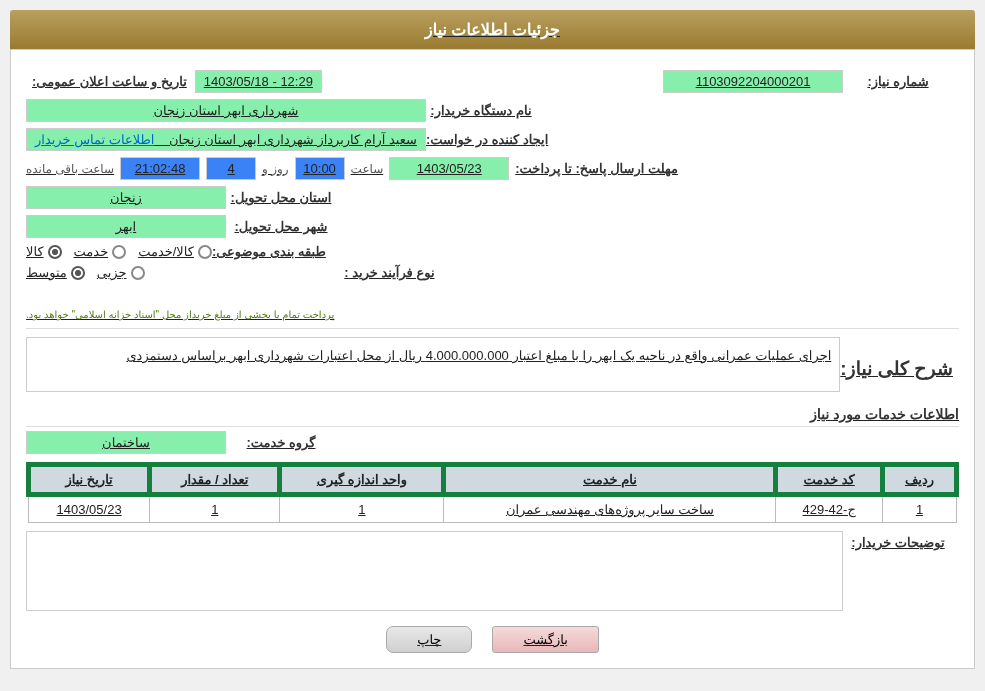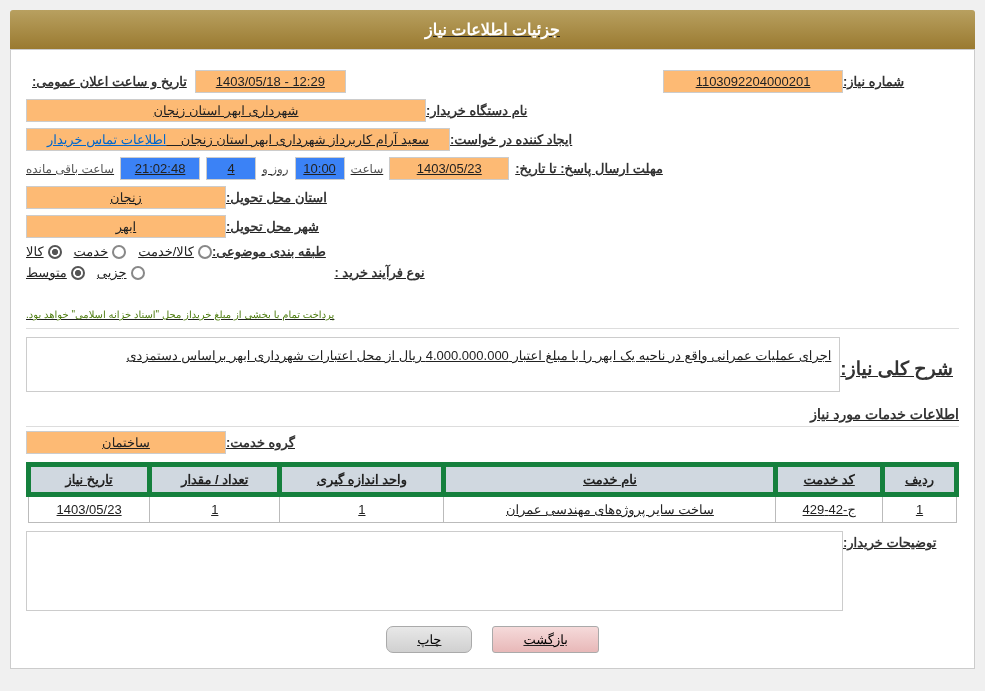--- a/index.html
+++ b/index.html
@@ -36,27 +36,27 @@
       display: flex;
       align-items: center;
       margin-bottom: 6px;
       justify-content: flex-end;
     }
     .field-label {
       font-weight: bold;
       white-space: nowrap;
       margin-right: 6px;
       min-width: 110px;
-      text-align: left;
+      text-align: center;
       color: #333;
     }
     .field-value-box {
       border: 1px solid #ccc;
-      background: #fdba74;
-      padding: 3px 20px;
+      background: #86efac;
+      padding: 3px 8px;
       min-height: 22px;
       text-align: center;
       direction: rtl;
     }
     .field-value-box.wide { min-width: 400px; }
     .field-value-box.medium { min-width: 200px; }
     .field-value-box.narrow { min-width: 120px; }
     .field-value-box.number { min-width: 180px; direction: ltr; }
     .link-blue { color: #0066cc; text-decoration: underline; cursor: pointer; }
     .deadline-row {
@@ -218,21 +218,21 @@
     <div class="form-row">
       <div class="field-label">ایجاد کننده در خواست:</div>
       <div class="field-value-box wide">
         <span>سعید آرام کاربرداز  شهرداری ابهر استان زنجان</span>
         &nbsp;&nbsp;
         <a class="link-blue">اطلاعات تماس خریدار</a>
       </div>
     </div>
 
     <div class="deadline-row">
-      <div class="field-label" style="min-width:140px;">مهلت ارسال پاسخ: تا تاریخ:</div>
+      <div class="field-label" style="min-width:140px;">مهلت ارسال پاسخ: تا پرداخت:</div>
       <div class="field-value-box narrow" style="direction:ltr;">1403/05/23</div>
       <span class="inline-label">ساعت</span>
       <div class="small-box">10:00</div>
       <span class="inline-label">روز و</span>
       <div class="small-box">4</div>
       <div class="small-box" style="min-width:80px;">21:02:48</div>
       <span class="inline-label">ساعت باقی مانده</span>
     </div>
 
     <div class="form-row">

